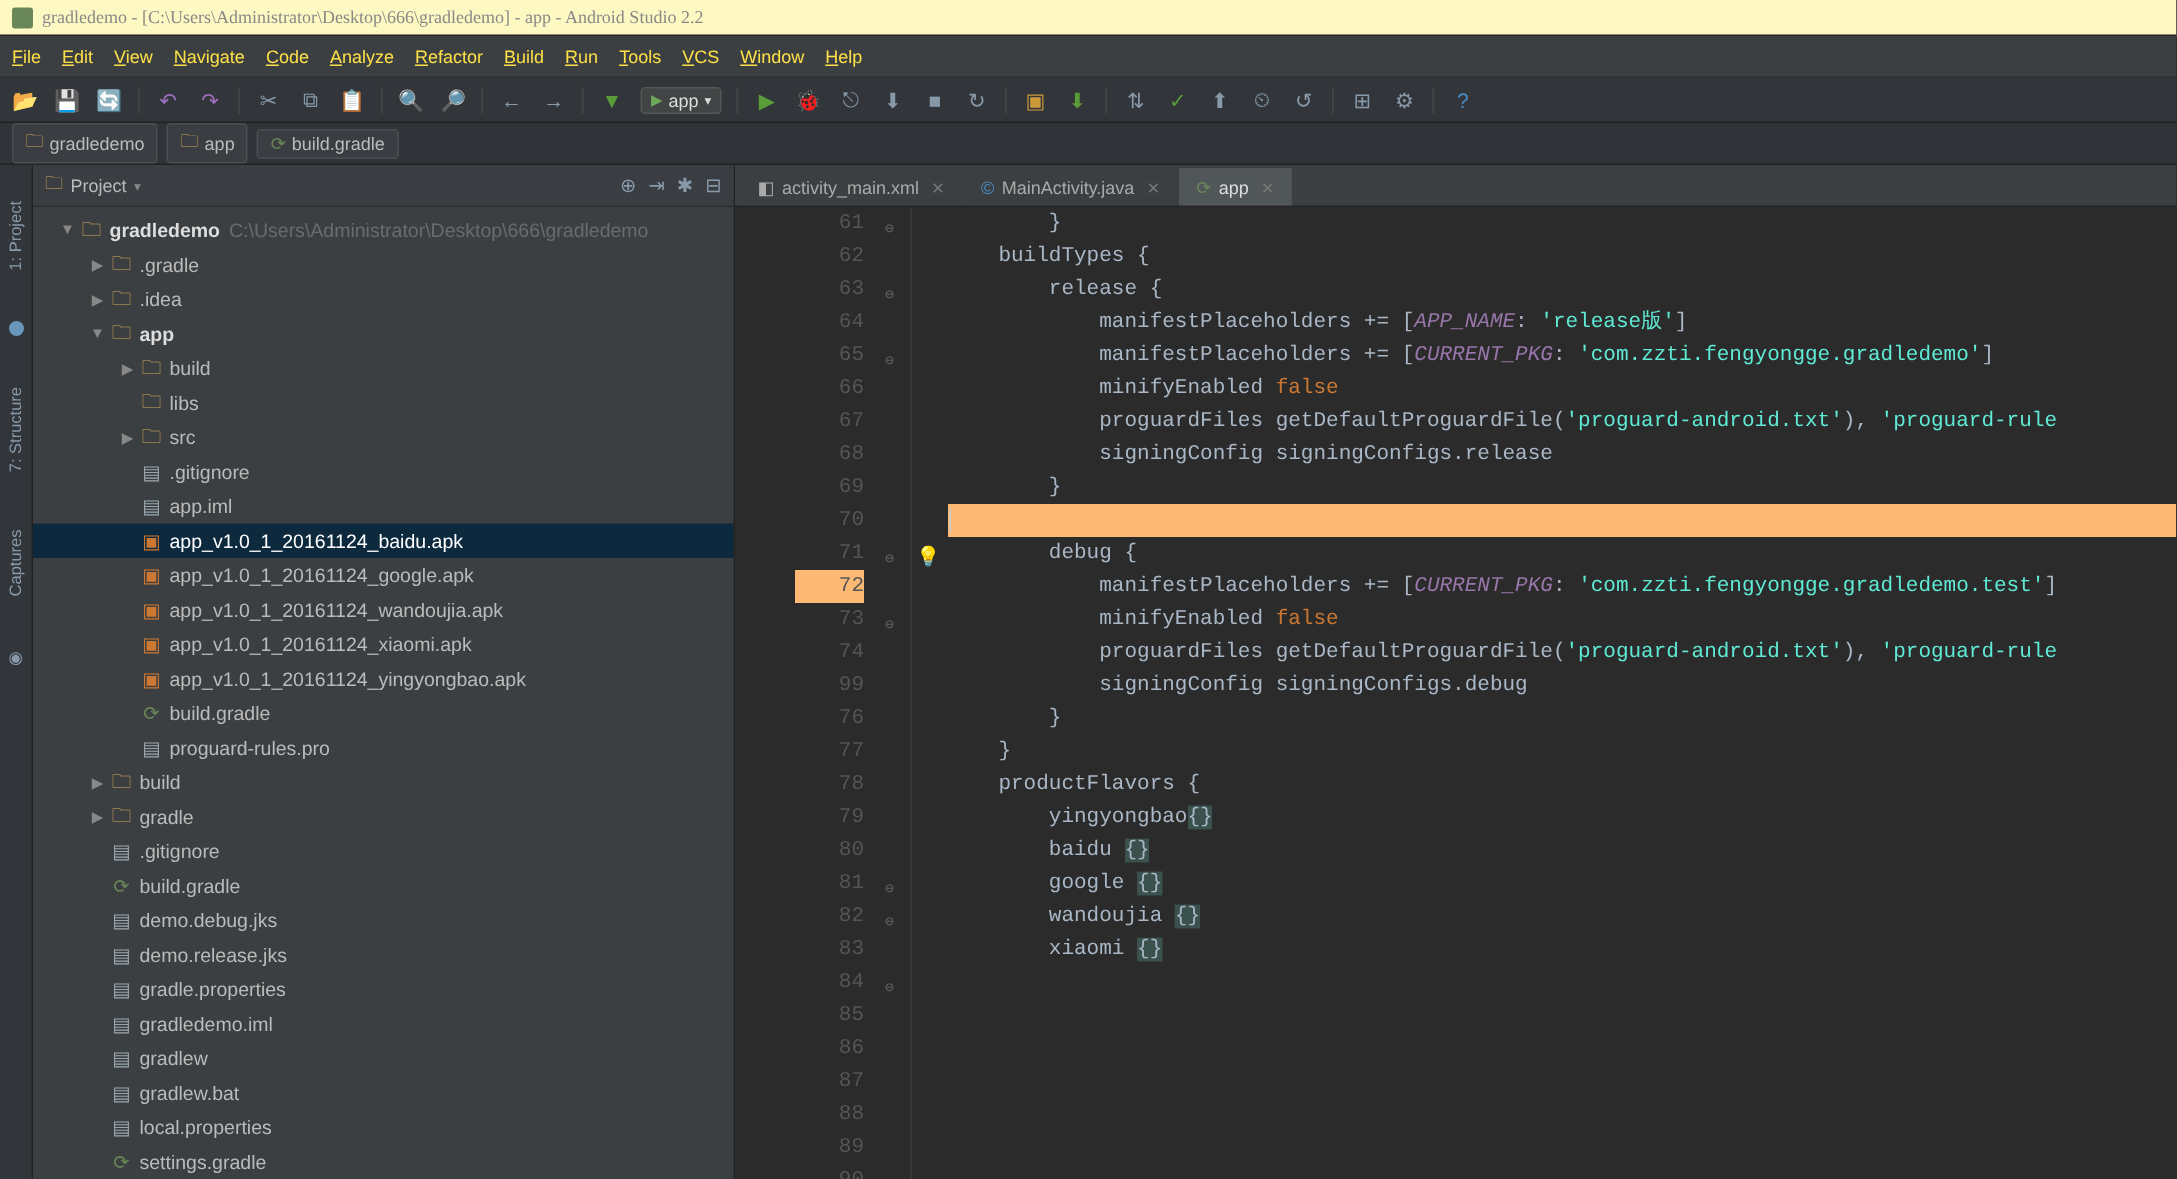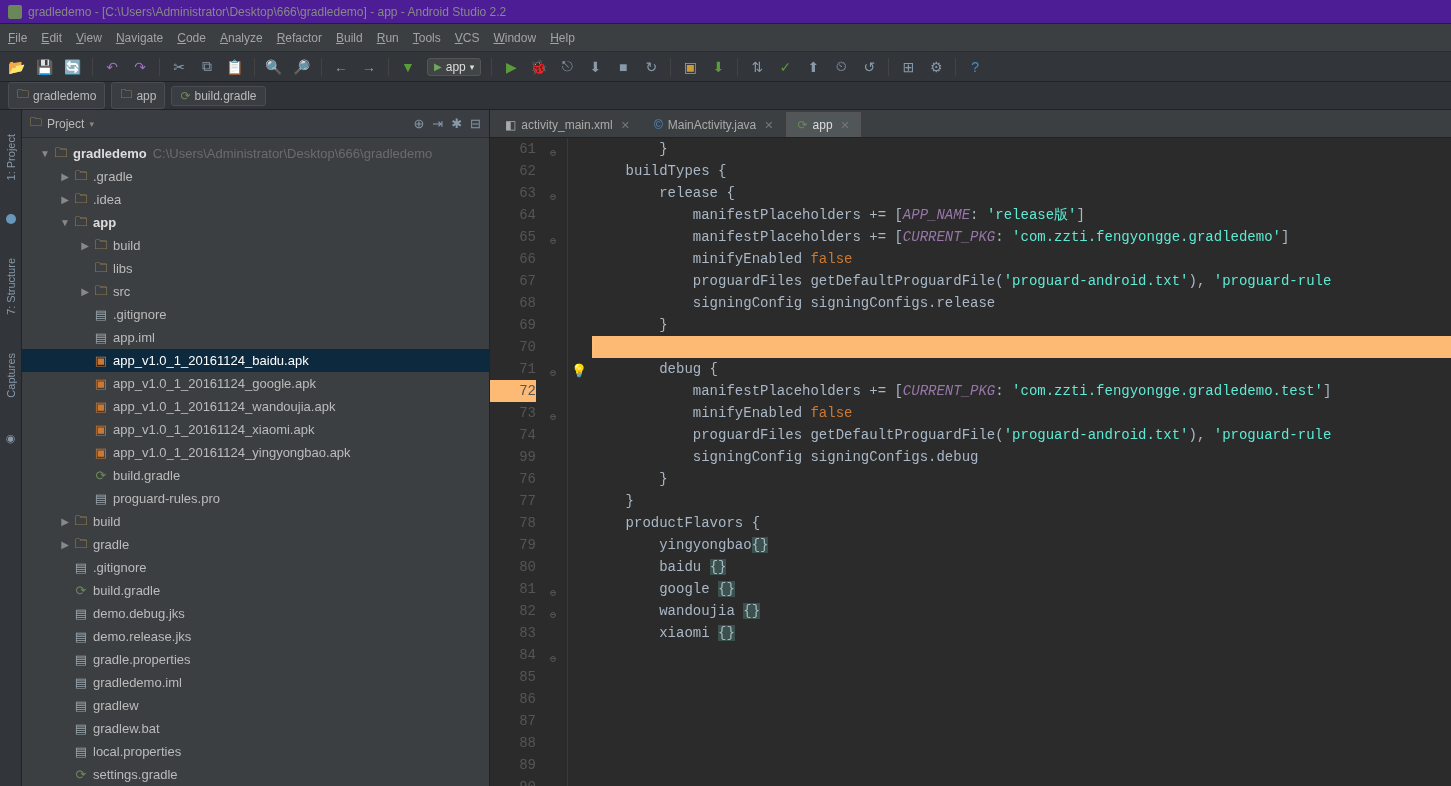--- a/index.html
+++ b/index.html
@@ -1,20 +1,20 @@
 <!DOCTYPE html>
 <html><head>
 <meta charset="utf-8">
 <style>
 * { margin: 0; padding: 0; box-sizing: border-box; }
 body { font-family: "Segoe UI", Arial, sans-serif; background: #2b2b2b; color: #bbb; font-size: 12px; overflow: hidden; width: 1451px; height: 786px; }
-.titlebar { background: #4c1d95; height: 24px; display: flex; align-items: center; padding-left: 8px; font-size: 12px; color: #888; border-bottom: 1px solid #222; }
+.titlebar { background: #fef9c3; height: 24px; display: flex; align-items: center; padding-left: 8px; font-size: 12px; color: #888; border-bottom: 1px solid #222; font-family: Liberation Serif, serif; }
 .titlebar .icon { width: 14px; height: 14px; background: #6a8759; border-radius: 2px; margin-right: 6px; }
 .menubar { background: #3c3f41; height: 28px; display: flex; align-items: center; padding: 0 8px; gap: 14px; border-bottom: 1px solid #2d2d2d; }
-.menubar span { color: #a3a3a3; cursor: pointer; }
+.menubar span { color: #fde047; cursor: pointer; }
 .menubar span u { text-decoration: underline; }
 .toolbar { background: #32363a; height: 30px; display: flex; align-items: center; padding: 0 8px; gap: 10px; border-bottom: 1px solid #222; }
 .toolbar .ti { width: 18px; height: 18px; display: inline-flex; align-items: center; justify-content: center; color: #8899aa; cursor: pointer; font-size: 14px; }
 .toolbar .green { color: #5a9c3a; }
 .toolbar .yellow { color: #cc9a3a; }
 .toolbar .purple { color: #a070c0; }
 .toolbar .sep { width: 1px; height: 18px; background: #444; }
 .runcfg { display: inline-flex; align-items: center; background: #414546; border: 1px solid #555; padding: 1px 6px; border-radius: 3px; color: #ddd; gap: 4px; }
 .runcfg .tri { color: #6ea85a; font-size: 10px; }
 .breadcrumbs { background: #303438; height: 28px; display: flex; align-items: center; padding: 0 8px; gap: 6px; border-bottom: 1px solid #222; }
@@ -40,21 +40,21 @@
 .tree-row .graydim { color: #6b6b6b; margin-left: 6px; }
 .tree-row .apk { color: #cc7832; }
 .tree-row .gradle { color: #6a8759; }
 .tree-row .fileic { color: #9aa7b0; }
 .tree-row .bold { color: #ddd; font-weight: bold; }
 .editor { flex: 1; display: flex; flex-direction: column; background: #2b2b2b; }
 .tabs { height: 28px; display: flex; align-items: flex-end; background: #3c3f41; border-bottom: 1px solid #222; padding-left: 4px; gap: 2px; }
 .tab-item { display: flex; align-items: center; gap: 5px; padding: 5px 10px; background: #3c3f41; color: #aaa; cursor: pointer; border: 1px solid transparent; border-bottom: none; }
 .tab-item.active { background: #515658; color: #ddd; border-color: #555; }
 .tab-item .close { color: #777; font-size: 11px; margin-left: 3px; }
-.code-area { flex: 1; display: flex; font-family: "Consolas", "Courier New", monospace; font-size: 14px; line-height: 22px; overflow: hidden; }
+.code-area { flex: 1; display: flex; font-family: "Consolas", "Courier New", monospace; font-size: 14px; line-height: 22px; overflow: hidden; padding-left: 40px; }
 .gutter-nums { width: 56px; text-align: right; padding-right: 10px; color: #555; background: #2b2b2b; user-select: none; border-right: 0; }
 .gutter-fold { width: 22px; background: #2b2b2b; border-right: 1px solid #3a3a3a; position: relative; }
 .gutter-fold .mark { position: absolute; left: 4px; width: 12px; font-size: 10px; color: #5e6366; }
 .gutter-bulb { width: 20px; background: #2b2b2b; position: relative; }
 .gutter-bulb .bulb { position: absolute; left: 3px; color: #d5c75b; font-size: 13px; }
 .code-lines { flex: 1; padding-left: 4px; background: #2b2b2b; color: #a9b7c6; overflow: hidden; }
 .code-lines pre { margin: 0; font-family: inherit; }
 .kw { color: #cc7832; }
 .str { color: #5eead4; }
 .const { color: #9876aa; font-style: italic; }

